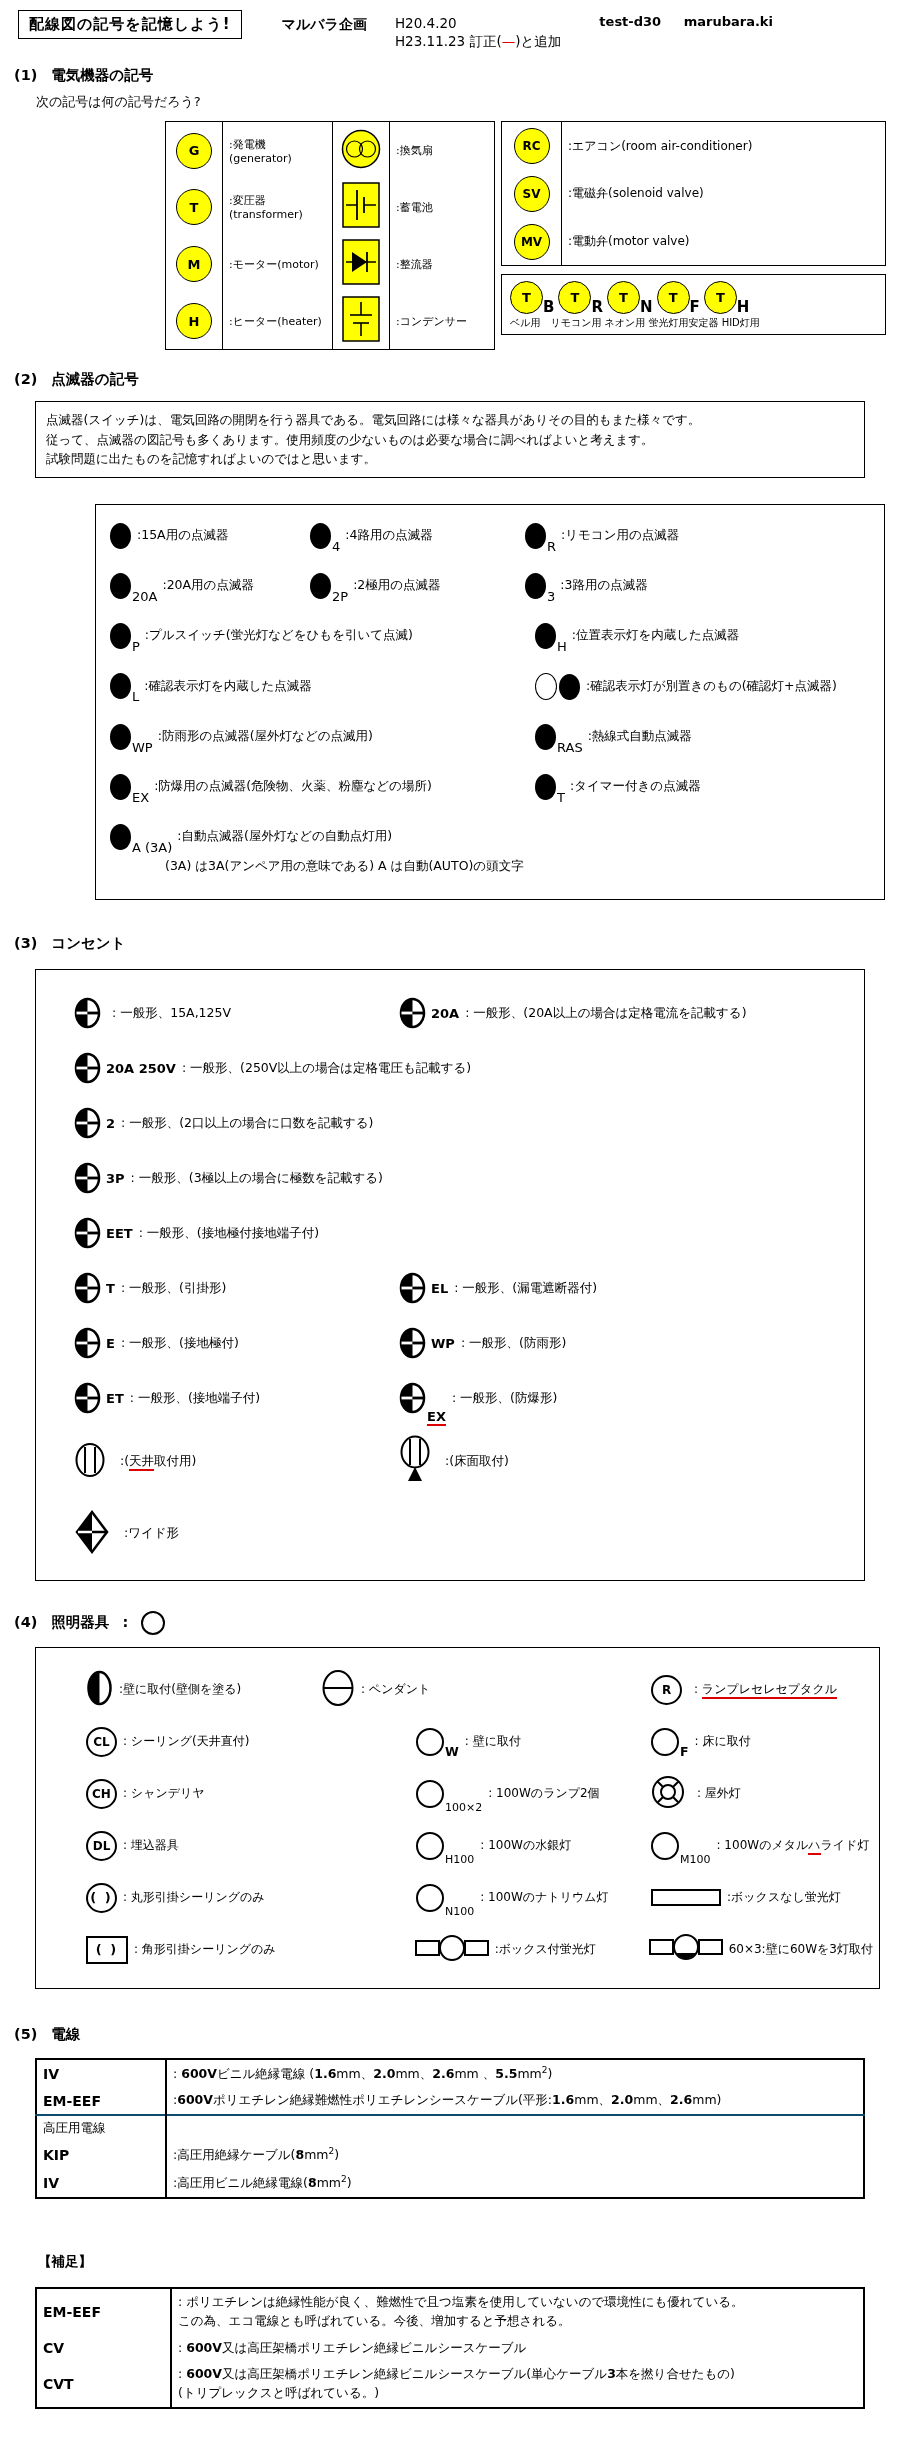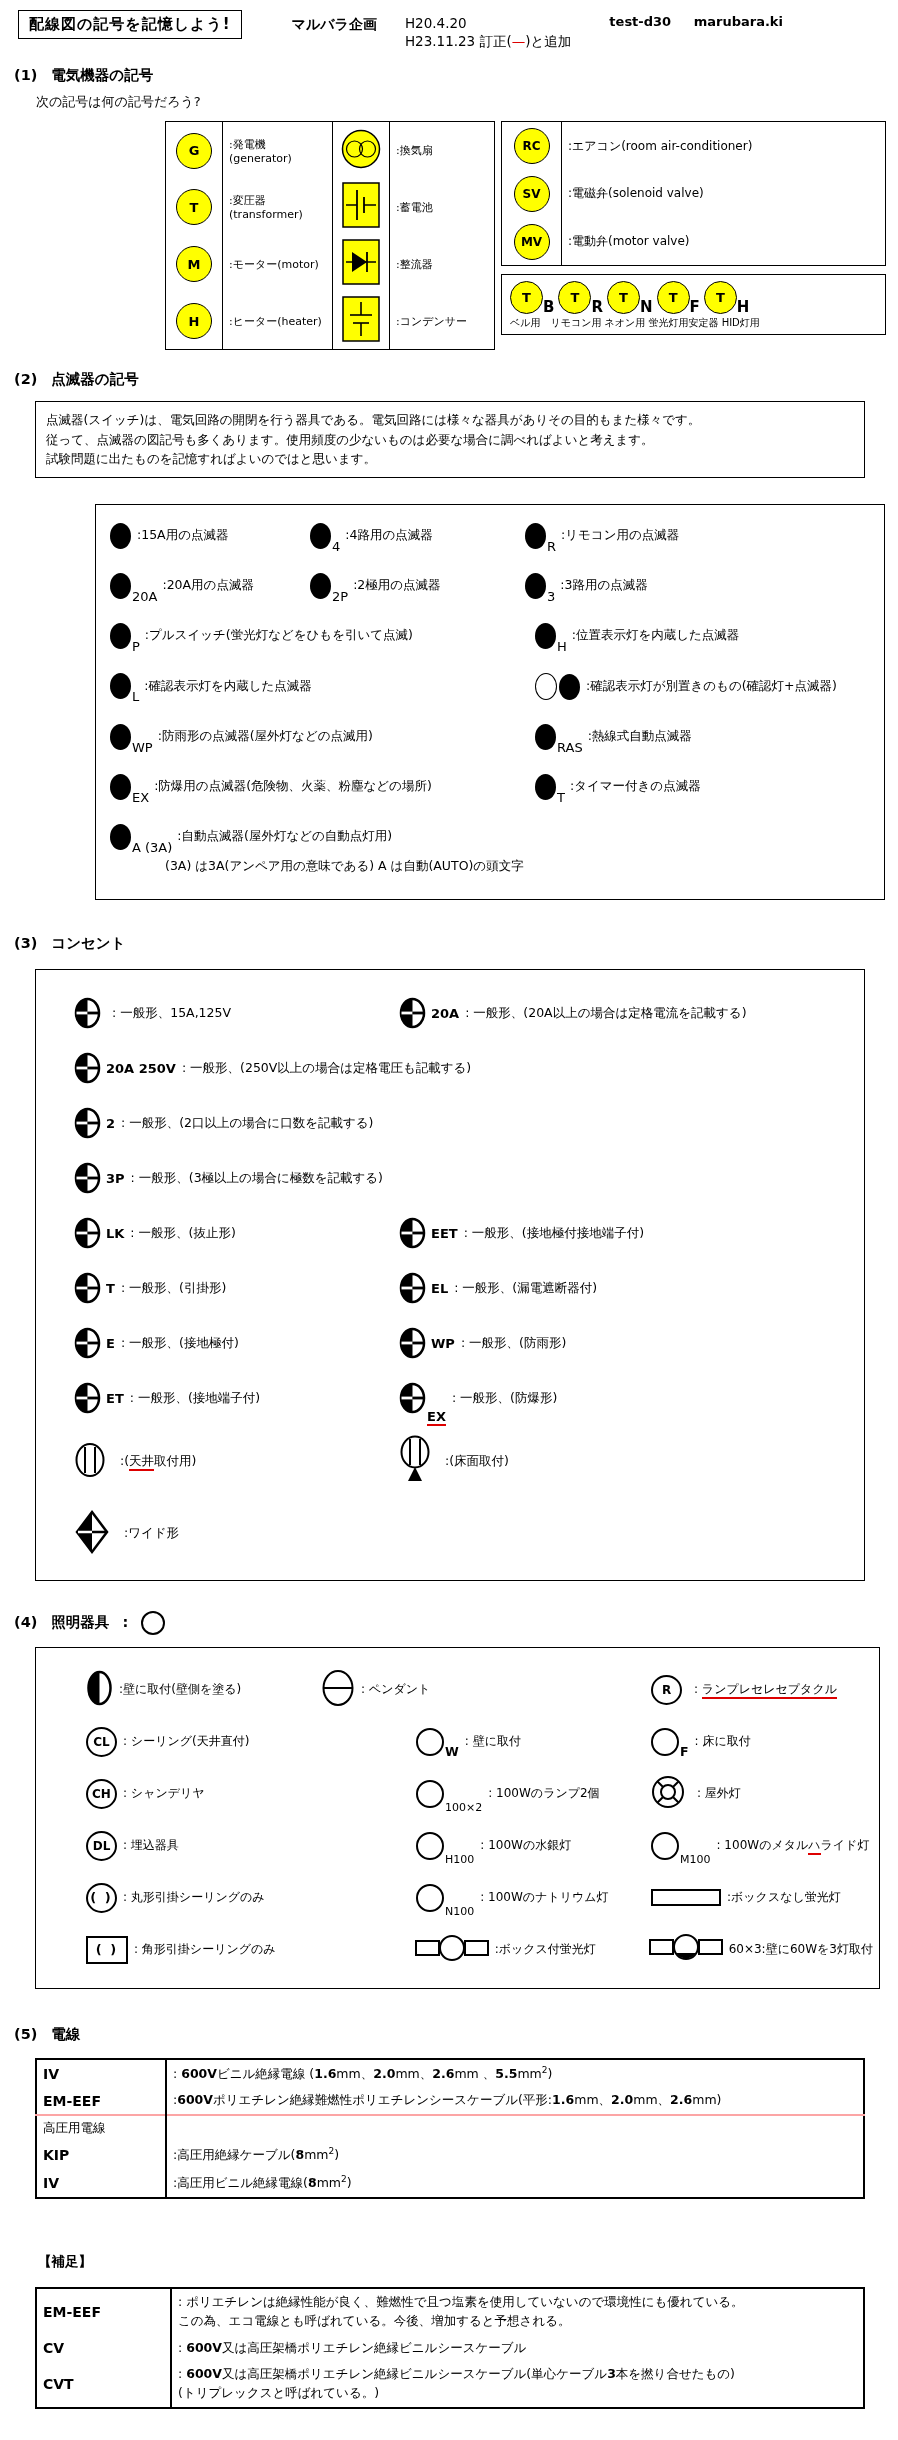--- a/index.html
+++ b/index.html
@@ -8,21 +8,21 @@
   .page { position:relative; width:898px; height:2440px; background:#fff; overflow:hidden; }
 
   .red { color:#dd0000; }
   u.r { text-decoration:none; border-bottom:2px solid #dd0000; padding-bottom:1px; }
   b { font-weight:bold; }
   sup { font-size:9px; vertical-align:super; }
 
   
   .header { display:flex; align-items:flex-start; margin:10px 0 0 18px; }
   .title-box { border:1px solid #000; padding:4px 10px; font-size:15px; font-weight:bold; letter-spacing:1px; }
-  .company { margin:6px 0 0 50px; font-size:14px; font-weight:bold; }
+  .company { margin:6px 0 0 40px; font-size:14px; font-weight:bold; }
   .dates { margin:4px 0 0 28px; font-size:13.5px; line-height:1.35; }
   .ids { margin:4px 0 0 38px; font-size:13px; font-weight:bold; }
   .ids span + span { margin-left:18px; }
 
   
   .sec-head { font-size:14.5px; font-weight:bold; margin-left:14px; }
   .sec-num { margin-right:14px; font-weight:bold; }
   .h4circ { display:inline-block; width:24px; height:24px; border:2px solid #000; border-radius:50%; vertical-align:middle; margin-left:8px; }
 
   
@@ -88,21 +88,21 @@
   .hook { font-size:13px; font-weight:bold; letter-spacing:2px; }
   .sqhook { display:inline-flex; width:42px; height:28px; border:2.5px solid #000; align-items:center; justify-content:center; }
   .tube { display:inline-block; width:70px; height:17px; border:2px solid #000; }
   .llabel { font-size:12px; margin-left:6px; white-space:nowrap; }
 
   
   table.wires { border-collapse:collapse; border:2px solid #000; margin:14px 0 0 35px; width:830px; font-size:12.5px; }
   table.wires td { vertical-align:middle; padding:4px 6px; }
   td.code { width:130px; font-weight:bold; font-size:14px; padding-left:16px; }
   td.desc { border-left:2px solid #000; padding-left:10px; line-height:1.5; }
-  tr.hvsep td { border-top:2px solid #fca5a5;margin-left:23px; }
+  tr.hvsep td { border-top:2px solid #0c4a6e;margin-left:23px; }
   td.hvlabel { font-weight:normal; font-size:12.5px; padding-left:12px; }
   .supp-title { margin:54px 0 0 38px; font-size:13.5px; font-weight:bold; }
   table.supp { margin-top:16px; }
   table.supp td.code { width:135px; }
 </style>
 </head>
 <body>
 
 <div class="page">
 
@@ -430,32 +430,20 @@
               <path d="M13.5 2 A 11.5 14 0 0 0 13.5 30 Z" fill="#000"></path>
               <rect x="2.5" y="14.6" width="11" height="2.8" fill="#fff"></rect>
               <rect x="13.5" y="14.6" width="11" height="2.8" fill="#000"></rect>
             </svg>
             <span class="oside">3P</span>
           </span>
         <span class="olabel">: 一般形、(3極以上の場合に極数を記載する)</span>
       </div>
     </div>
     <div class="o3row">
-      <div class="o3item c1">
-        <span class="osym">
-            <svg width="27" height="32">
-              <ellipse cx="13.5" cy="16" rx="11.5" ry="14" fill="#fff" stroke="#000" stroke-width="2.5"></ellipse>
-              <path d="M13.5 2 A 11.5 14 0 0 0 13.5 30 Z" fill="#000"></path>
-              <rect x="2.5" y="14.6" width="11" height="2.8" fill="#fff"></rect>
-              <rect x="13.5" y="14.6" width="11" height="2.8" fill="#000"></rect>
-            </svg>
-            <span class="oside">LK</span>
-          </span>
-        <span class="olabel">: 一般形、(抜止形)</span>
-      </div>
       <div class="o3item">
         <span class="osym">
             <svg width="27" height="32">
               <ellipse cx="13.5" cy="16" rx="11.5" ry="14" fill="#fff" stroke="#000" stroke-width="2.5"></ellipse>
               <path d="M13.5 2 A 11.5 14 0 0 0 13.5 30 Z" fill="#000"></path>
               <rect x="2.5" y="14.6" width="11" height="2.8" fill="#fff"></rect>
               <rect x="13.5" y="14.6" width="11" height="2.8" fill="#000"></rect>
             </svg>
             <span class="oside">EET</span>
           </span>

